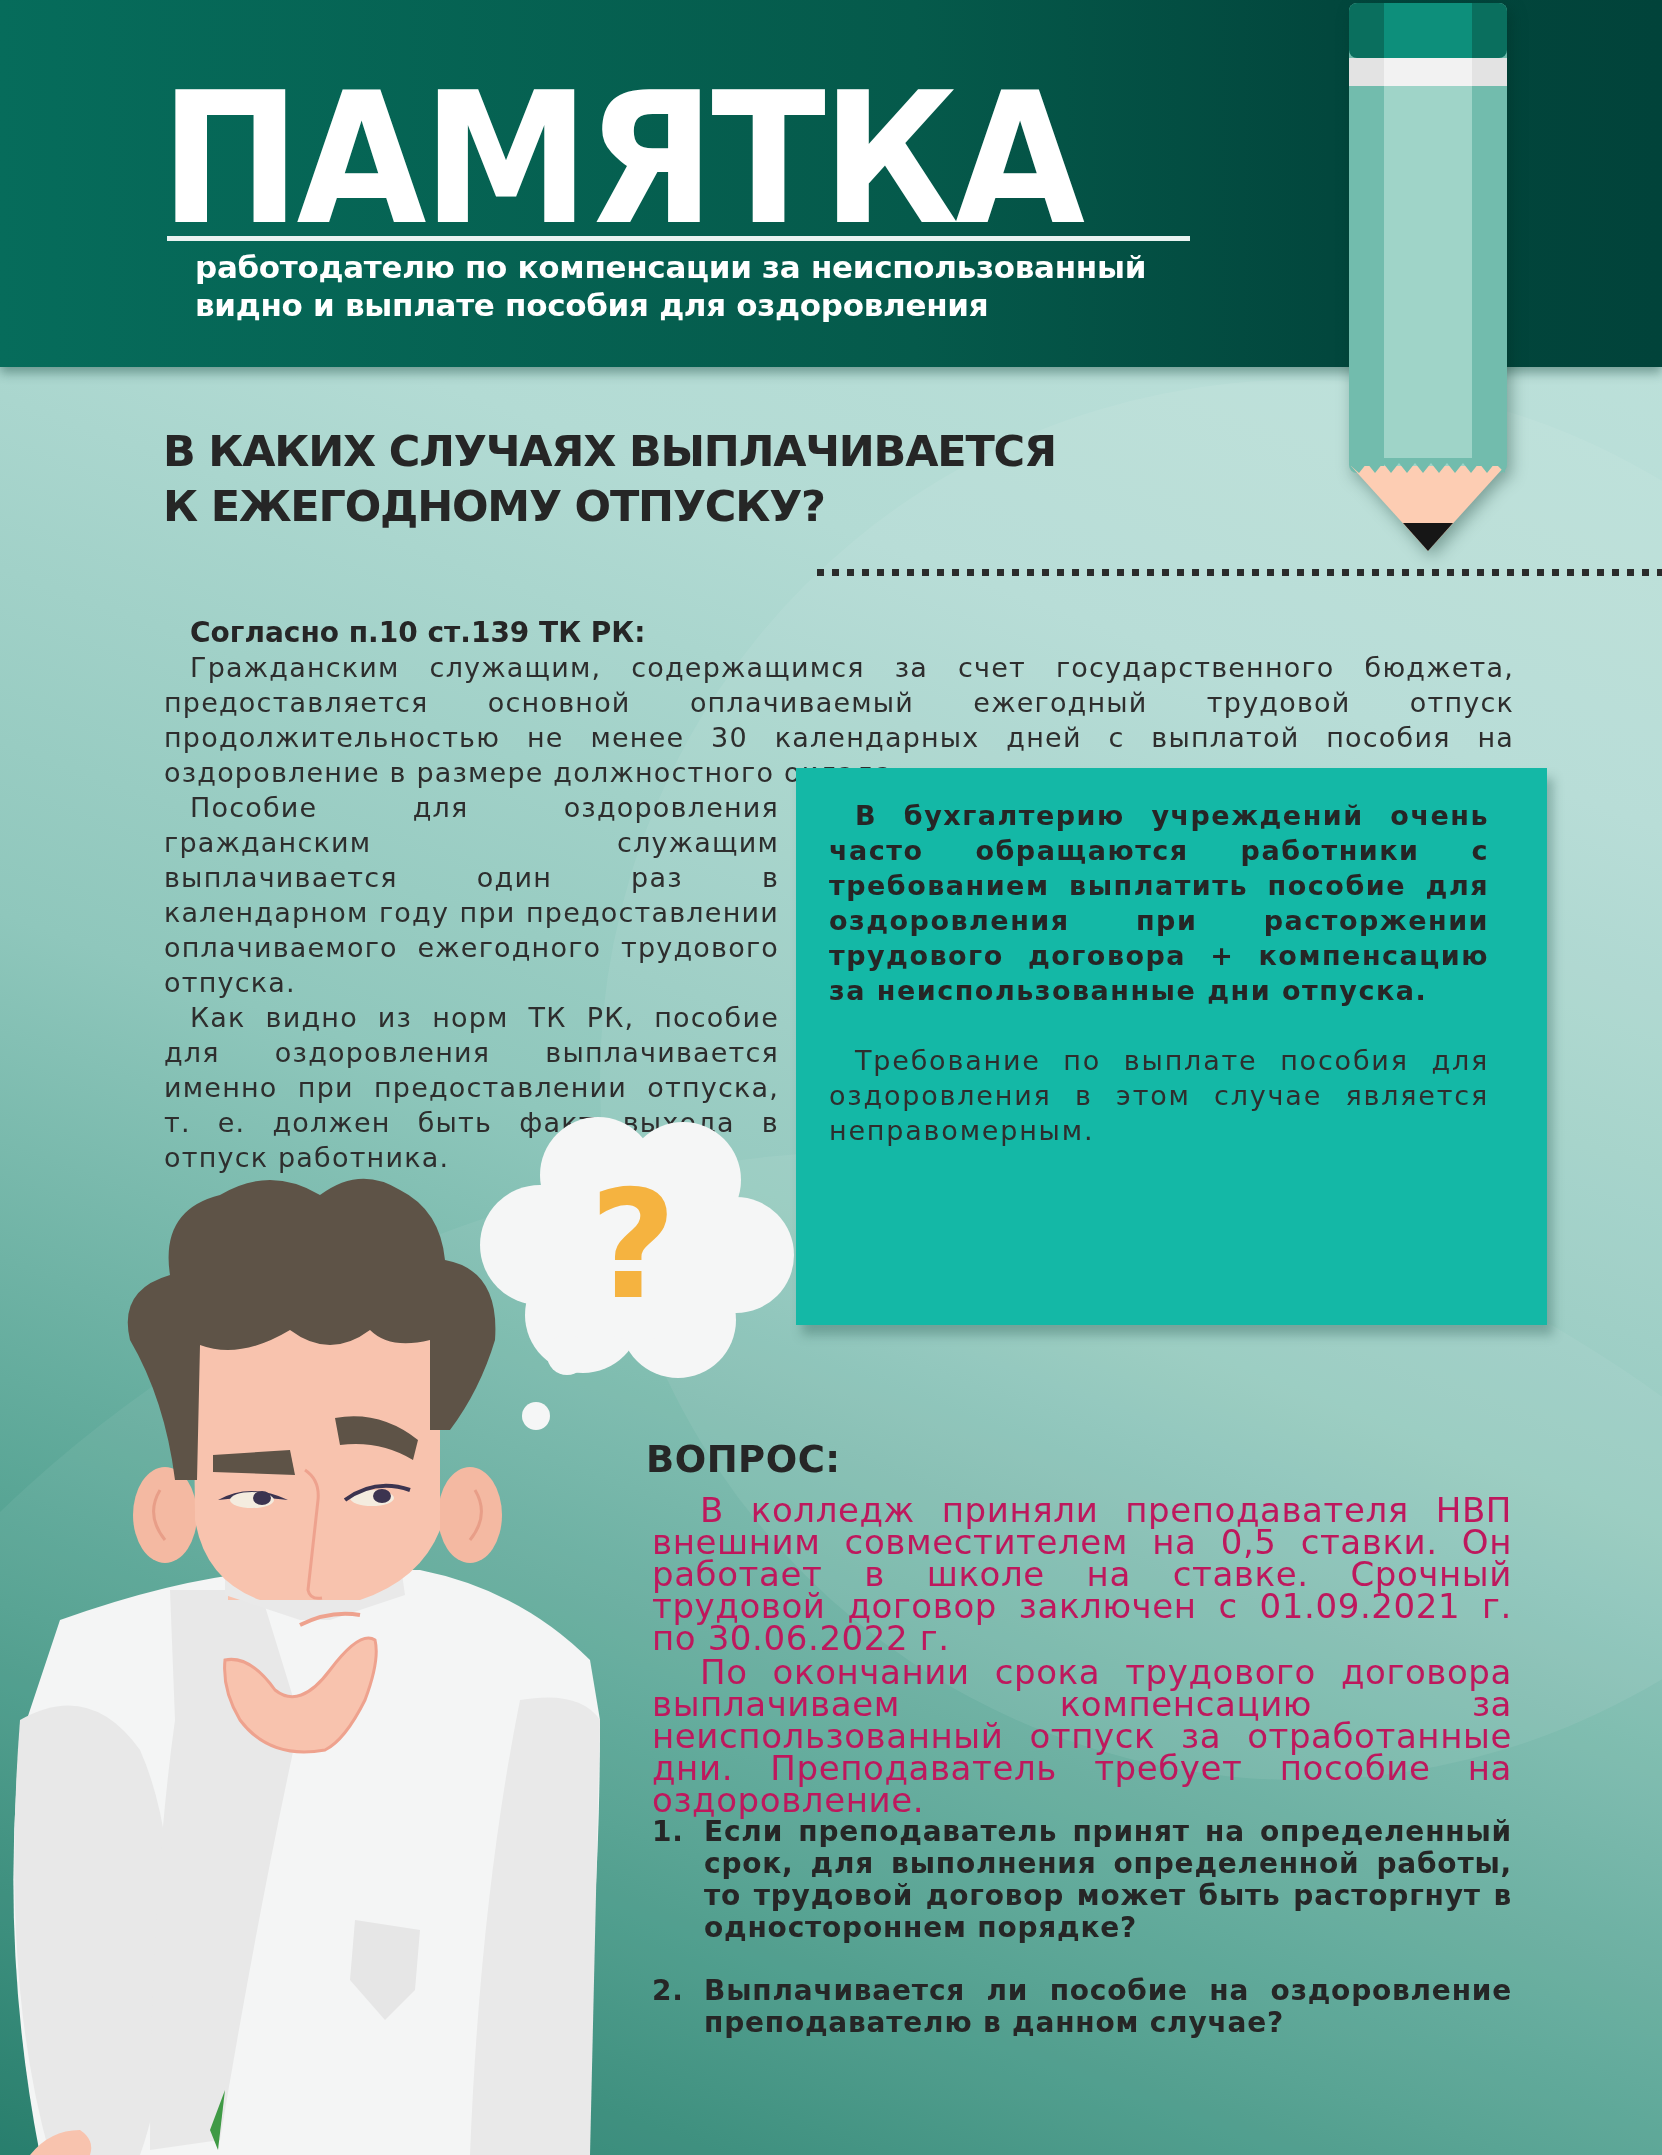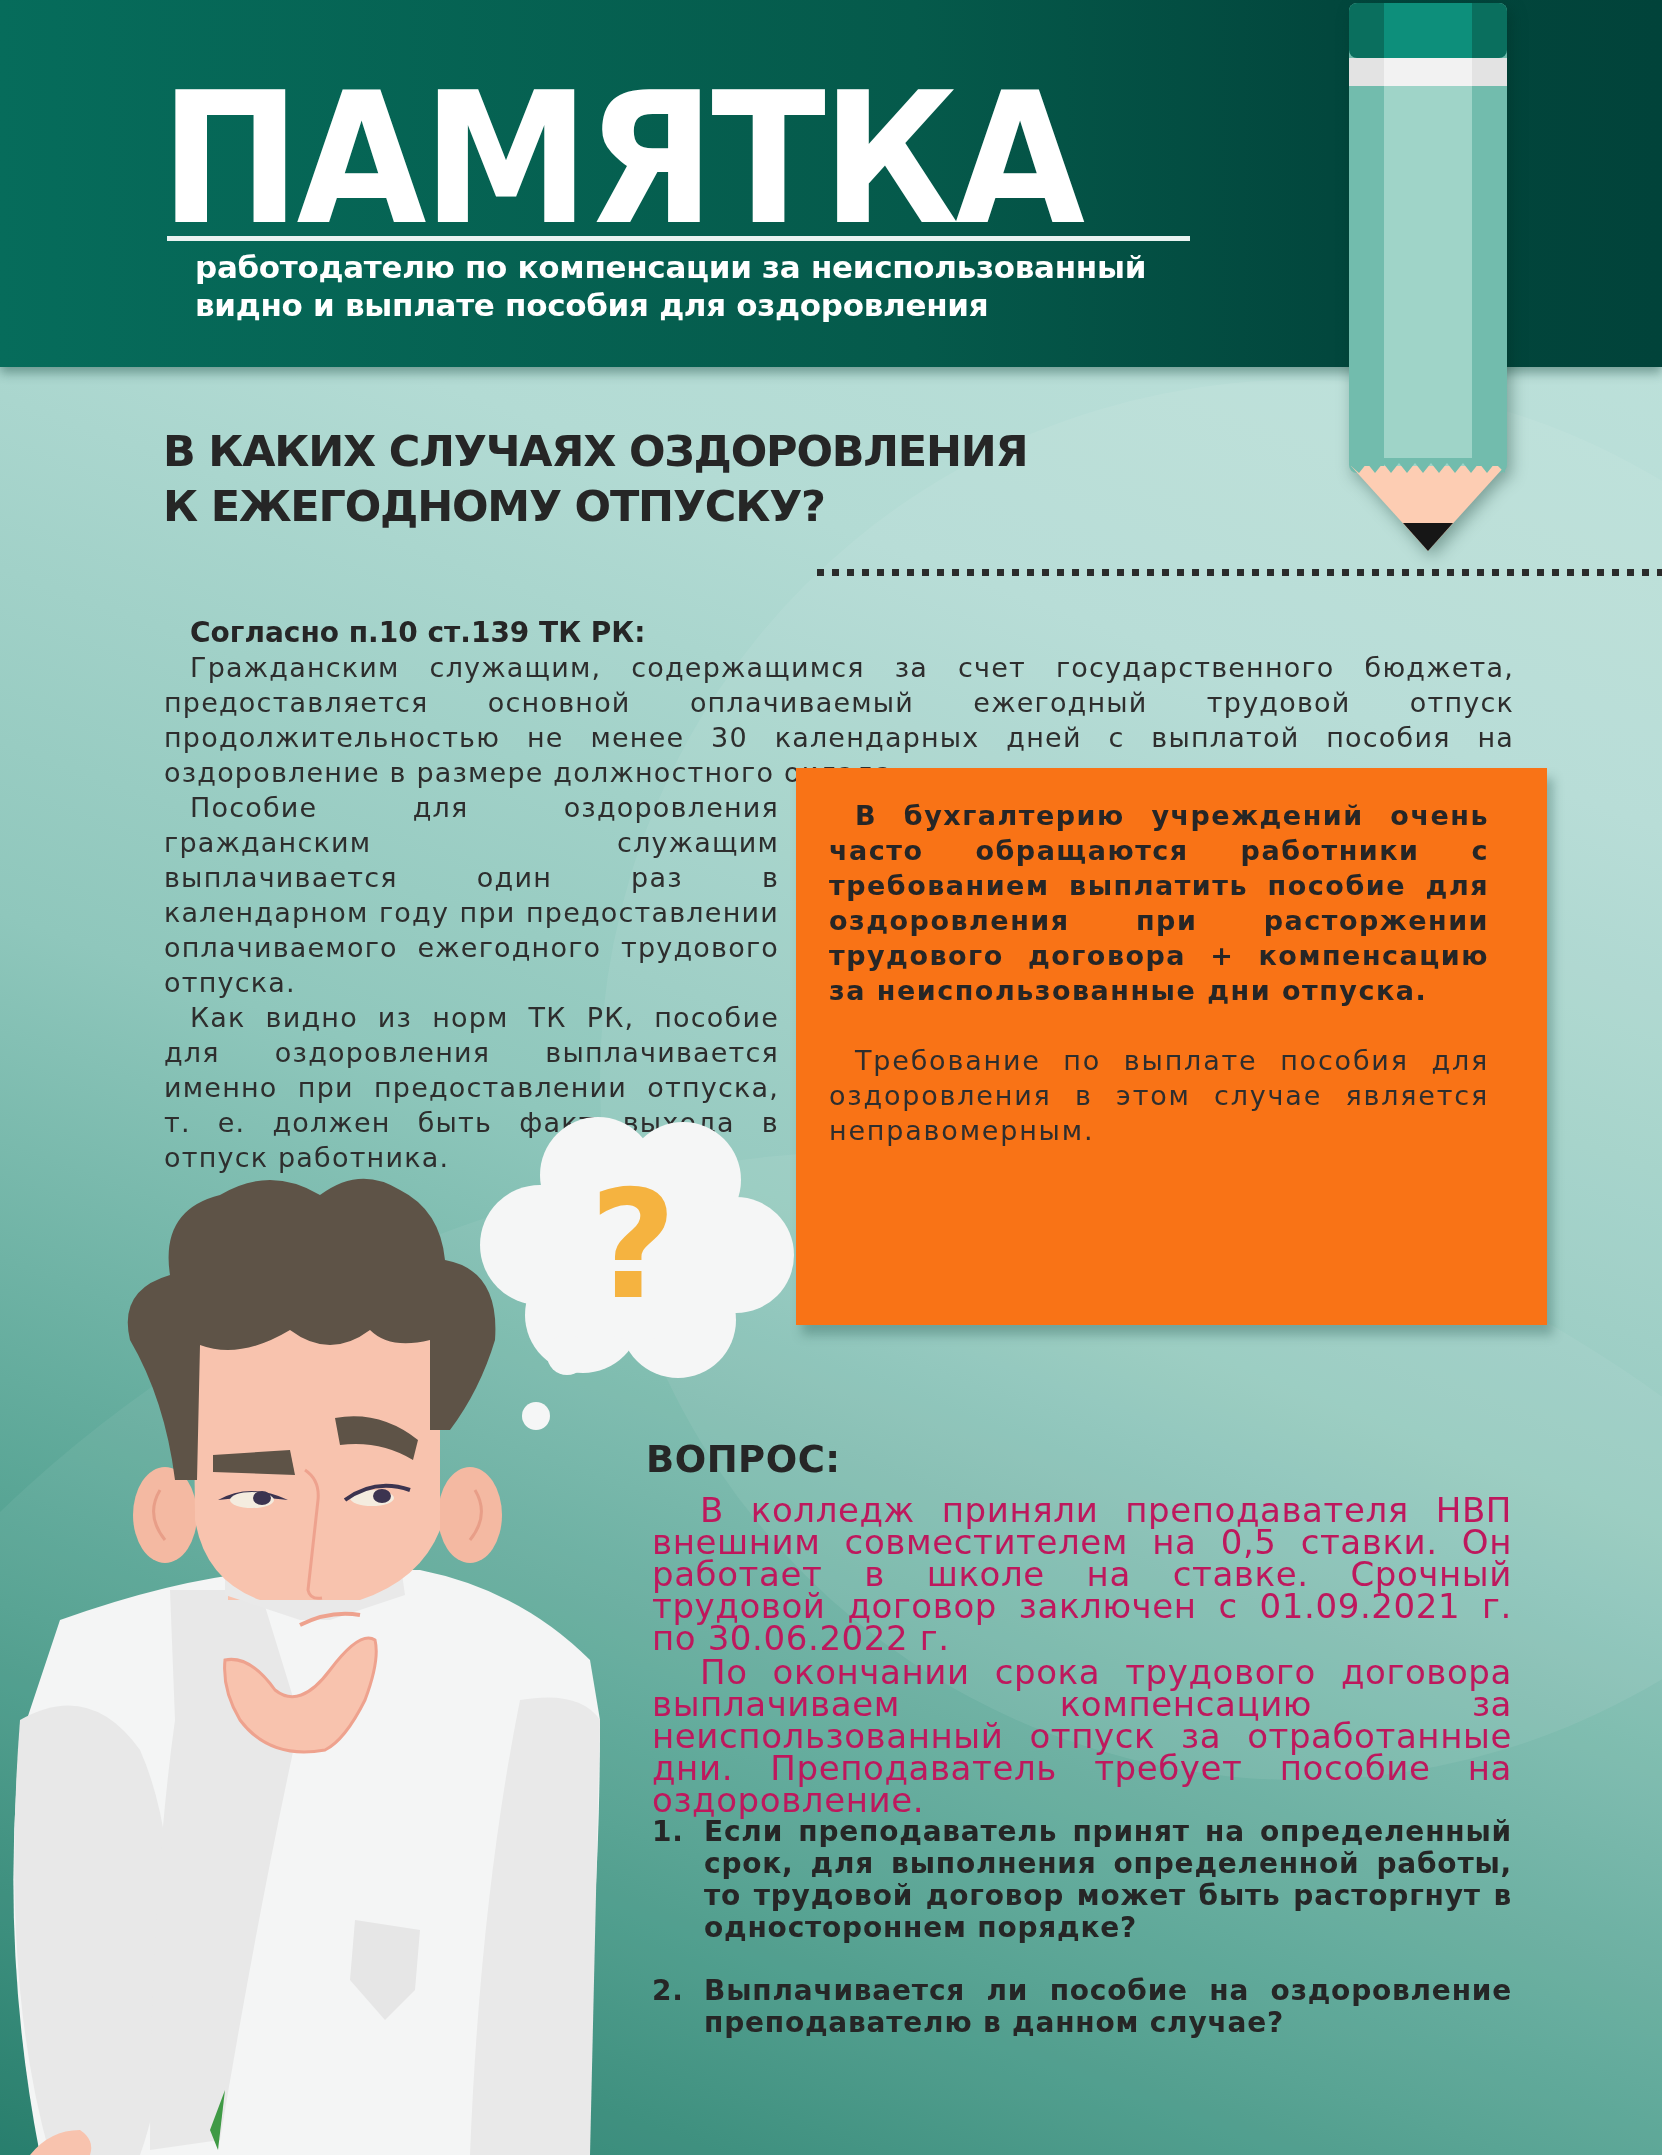--- a/index.html
+++ b/index.html
@@ -60,21 +60,21 @@
   .para {
     position: absolute; font-size: 27px; line-height: 35px; color: #2e2e2e;
     text-align: justify; letter-spacing: 1.2px;
   }
   .para p { text-indent: 26px; }
   .p1 { left: 164px; top: 650px; width: 1350px; }
   .p2 { left: 164px; top: 790px; width: 615px; }
   
   .callout {
     position: absolute; left: 796px; top: 768px; width: 751px; height: 557px;
-    background: #f97316; box-shadow: 6px 10px 10px rgba(40,90,80,0.35);
+    background: #14b8a6; box-shadow: 6px 10px 10px rgba(40,90,80,0.35);
     padding: 30px 58px 0 33px; z-index: 2;
   }
   .callout .bold-p {
     font-weight: bold; font-size: 27px; line-height: 35px; color: #262626;
     text-align: justify; text-indent: 26px; letter-spacing: 1.5px;
   }
   .callout .reg-p {
     margin-top: 35px; font-size: 27px; line-height: 35px; color: #2e2e2e;
     text-align: justify; text-indent: 26px; letter-spacing: 1.8px;
   }
@@ -127,21 +127,21 @@
   <rect x="0" y="0" width="158" height="55" rx="8" fill="#0a6f5e"></rect>
   <rect x="35" y="0" width="88" height="55" fill="#0d8f7b"></rect>
   <rect x="0" y="55" width="158" height="28" fill="#e3e3e3"></rect>
   <rect x="35" y="55" width="88" height="28" fill="#f2f2f2"></rect>
   <polygon points="2,463 156,463 79,548" fill="#fdcdb3"></polygon>
   <polyline points="2,463 10,470 18,460 26,470 34,460 42,470 50,460 58,470 66,460 74,470 82,460 90,470 98,460 106,470 114,460 122,470 130,460 138,470 146,460 156,470 156,455 2,455" fill="#72bcad"></polyline>
   <polygon points="54,520 104,520 79,548" fill="#161616"></polygon>
 </svg>
 
 <div class="heading">
-  <div>В КАКИХ СЛУЧАЯХ ОЗДОРОВЛЕНИЯ</div>
+  <div>В КАКИХ СЛУЧАЯХ ВЫПЛАЧИВАЕТСЯ</div>
   <div>К ЕЖЕГОДНОМУ ОТПУСКУ?</div>
 </div>
 <div class="dots"></div>
 
 <div class="lead">Согласно п.10 ст.139 ТК РК:</div>
 <div class="para p1">
   <p>Гражданским служащим, содержащимся за счет государственного бюджета, предоставляется основной оплачиваемый ежегодный трудовой отпуск продолжительностью не менее 30 календарных дней с выплатой пособия на оздоровление в размере должностного оклада.</p>
 </div>
 <div class="para p2">
   <p>Пособие для оздоровления гражданским служащим выплачивается один раз в календарном году при предоставлении оплачиваемого ежегодного трудового отпуска.</p>

